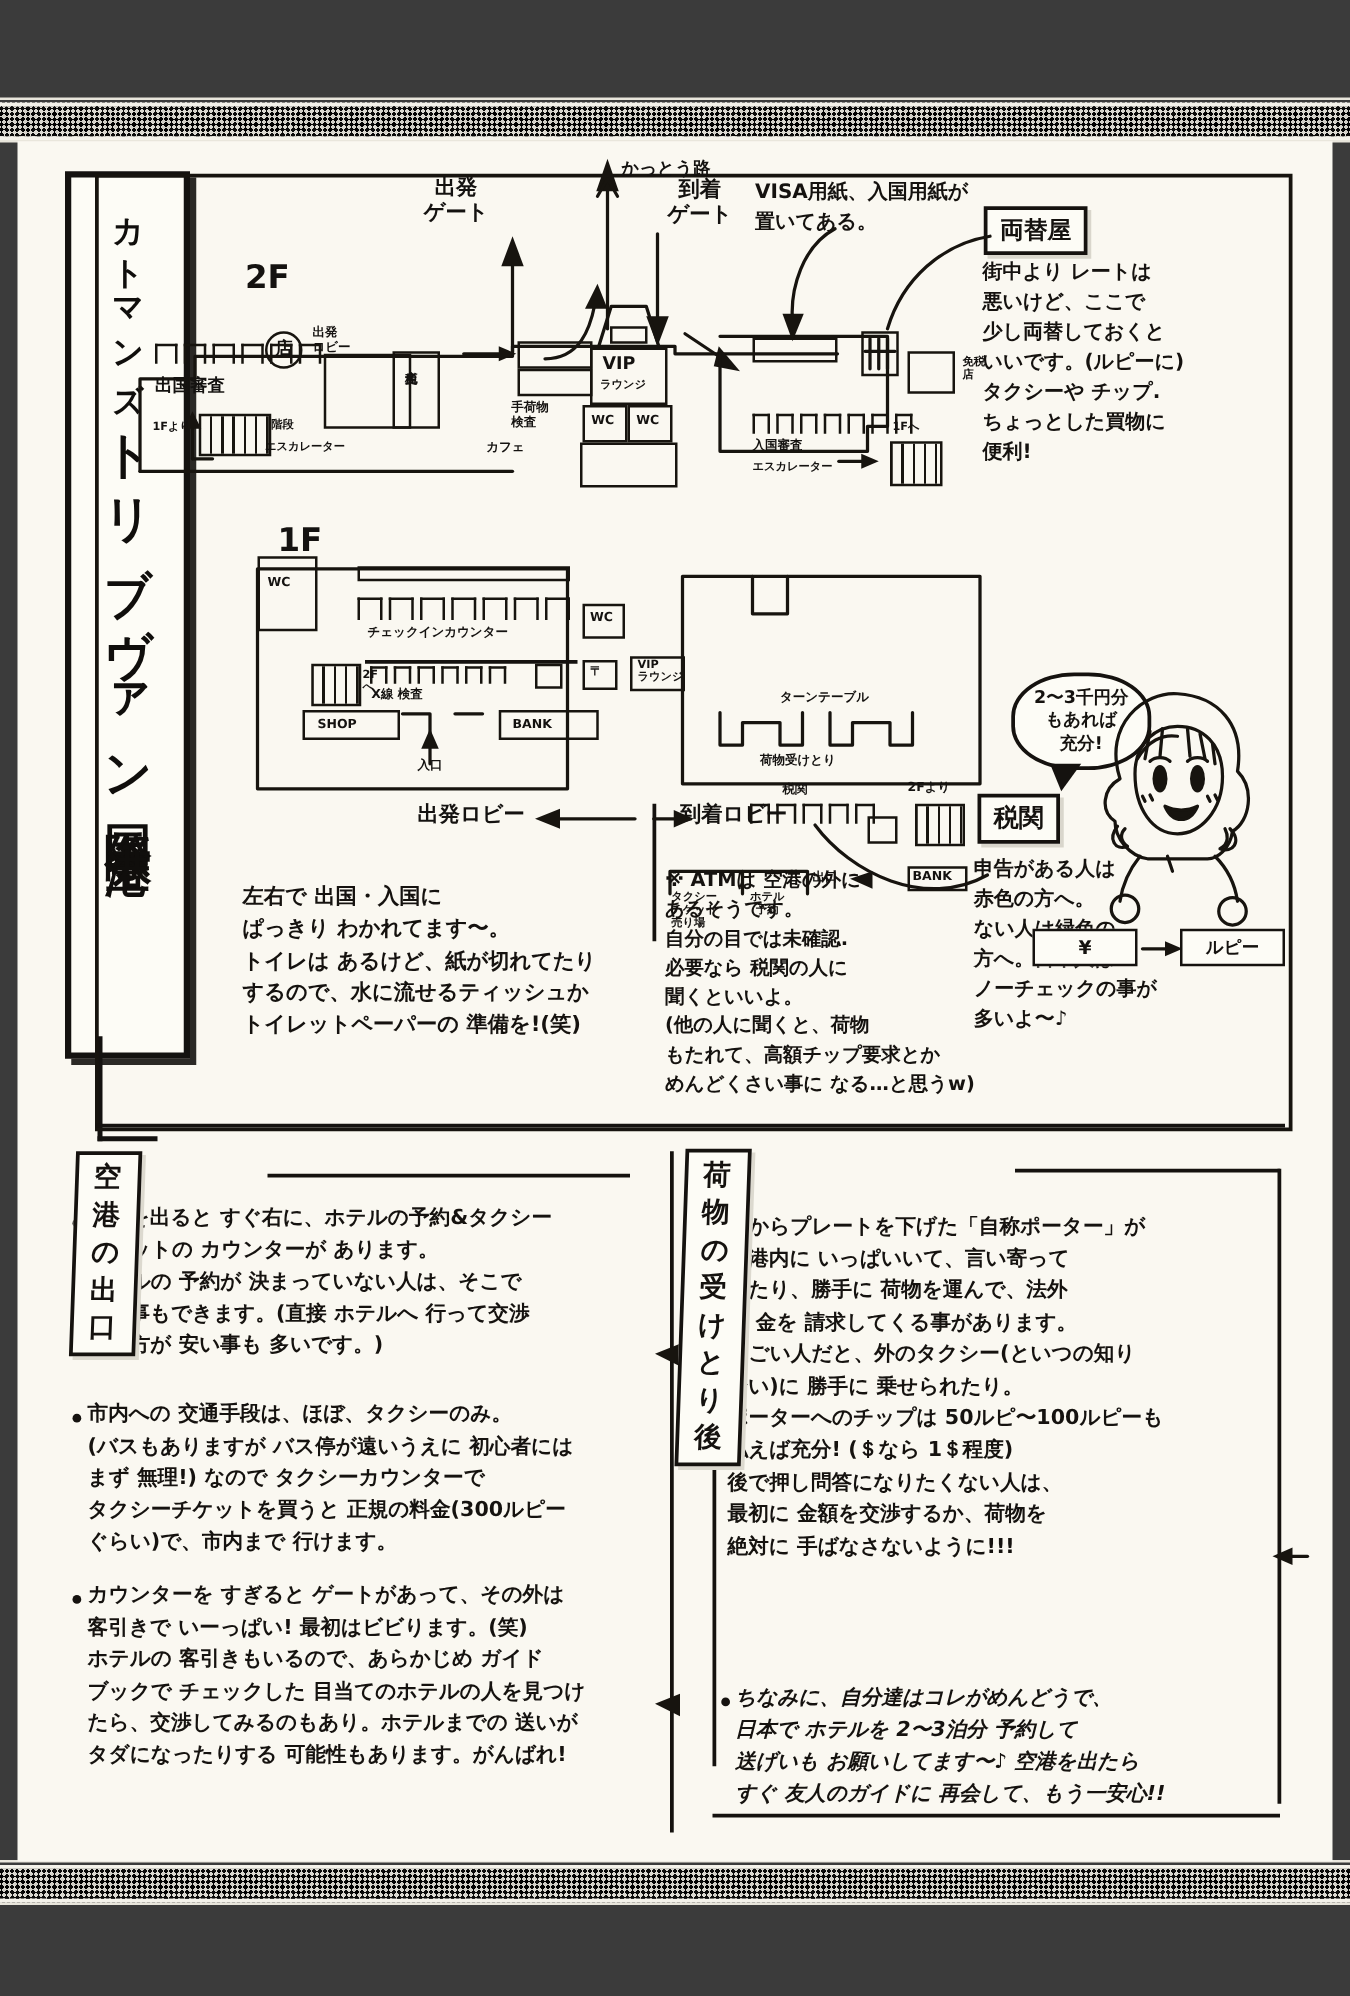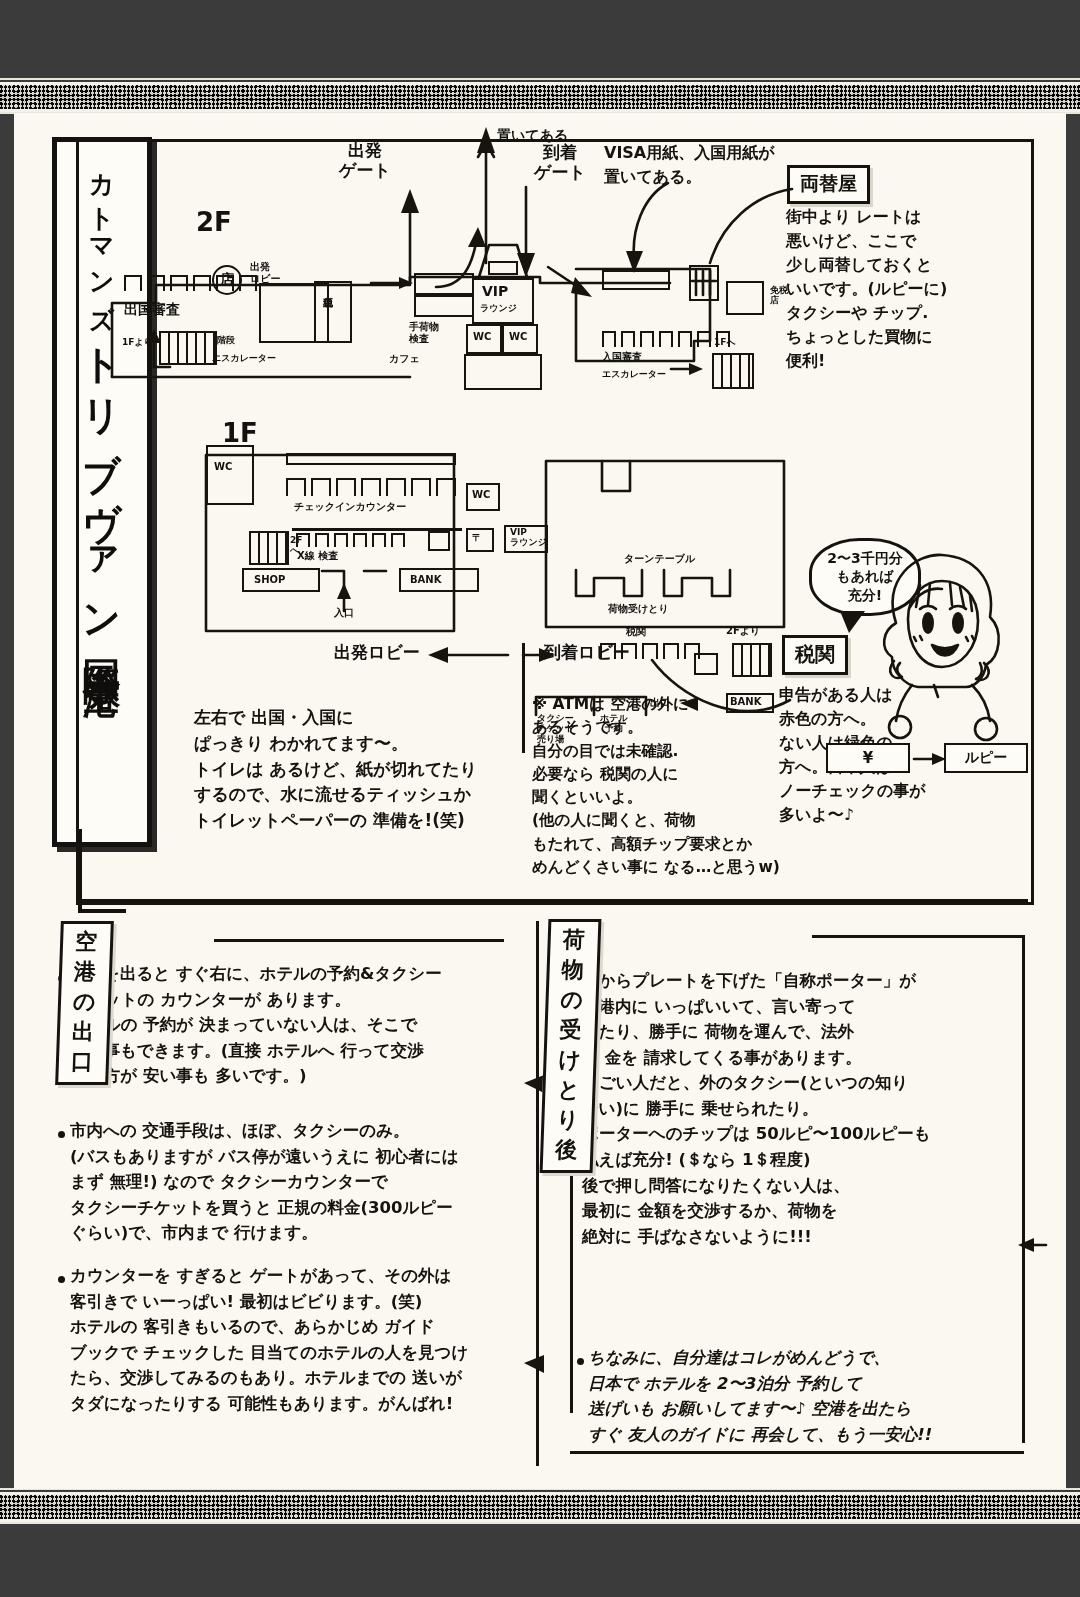--- a/index.html
+++ b/index.html
@@ -342,21 +342,21 @@
 
     <div id="map-frame"></div>
 
     <div class="floor-label" style="left:182px; top:94px;">2F</div>
 
     <svg class="ink" style="left:410px; top:10px; width:120px; height:140px;">
       <line x1="62" y1="140" x2="62" y2="26"></line>
       <polygon points="62,4 53,30 71,30"></polygon>
       <path d="M54 34 L62 20 L70 34"></path>
     </svg>
-    <div class="lbl md" style="left:483px; top:14px;">置いてある</div>
+    <div class="lbl md" style="left:483px; top:14px;">かっとう路</div>
 
     <div class="lbl lg" style="left:325px; top:28px; text-align:center;">出発
 ゲート</div>
     <svg class="ink" style="left:370px; top:60px; width:60px; height:110px;">
       <line x1="26" y1="108" x2="26" y2="34"></line>
       <polygon points="26,16 17,40 35,40"></polygon>
     </svg>
 
     <div class="lbl lg" style="left:520px; top:30px; text-align:center;">到着
 ゲート</div>

